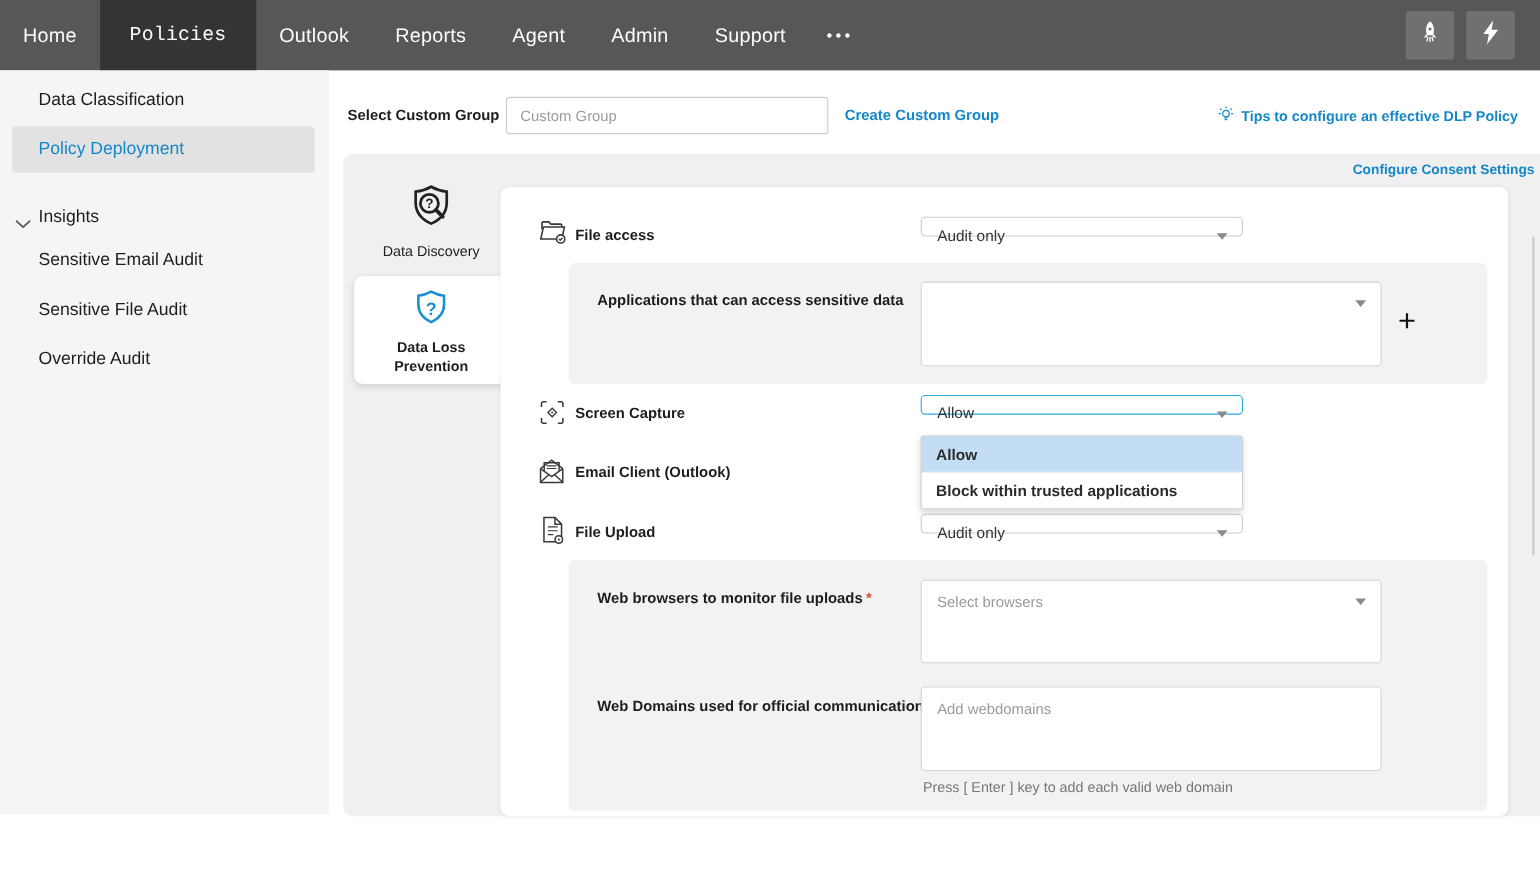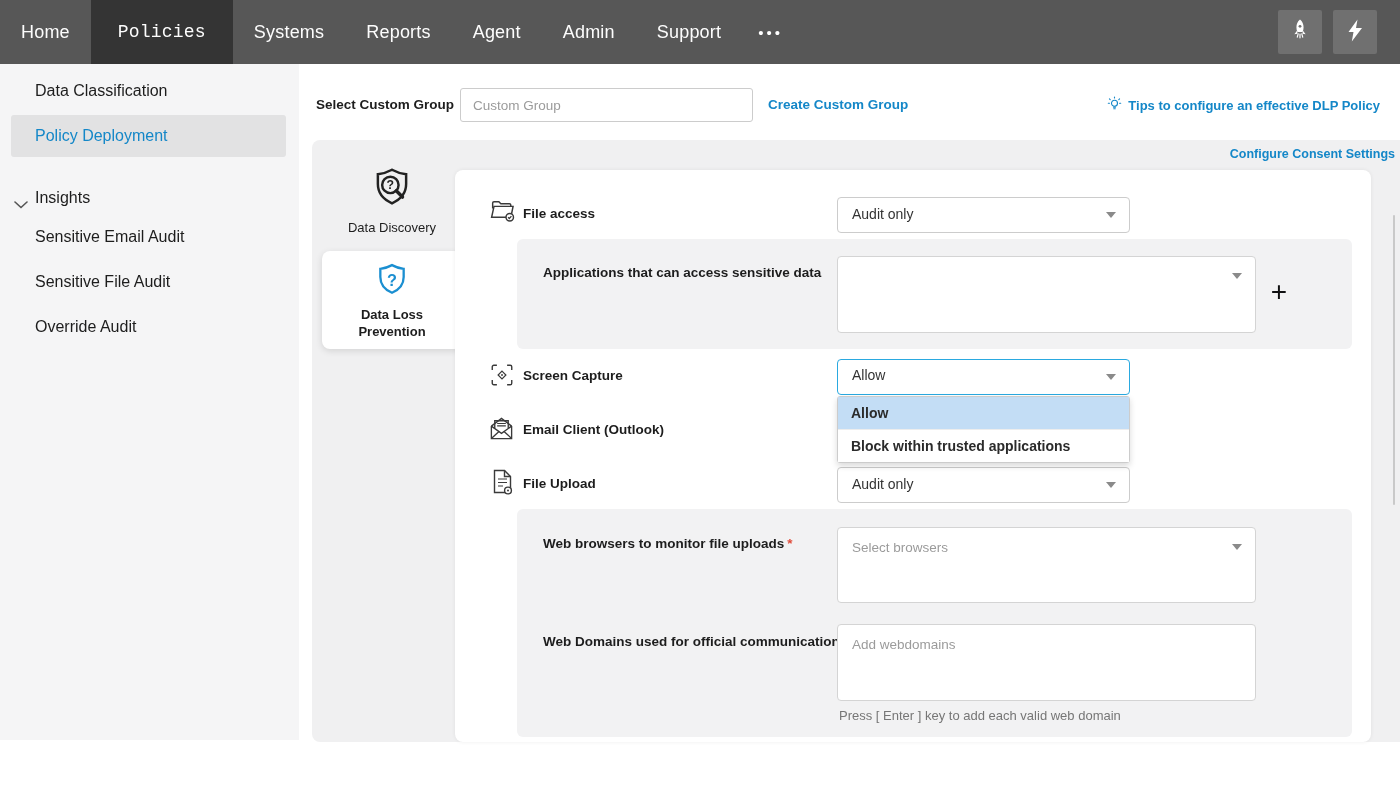--- a/index.html
+++ b/index.html
@@ -34,21 +34,21 @@
   .card{position:absolute;left:143px;top:30px;width:916px;height:572px;background:#fff;border-radius:8px;box-shadow:0 0 4px rgba(0,0,0,.07);}
   
   .tab-discovery{position:absolute;left:10px;top:26px;width:140px;text-align:center;cursor:pointer;}
   .tab-discovery .tab-label{margin-top:4px;font-size:13px;color:#1d1d1d;}
   .tab-dlp{position:absolute;left:10px;top:111px;width:140px;height:98px;background:#fff;border-radius:8px;box-shadow:0 2px 7px rgba(0,0,0,.12);text-align:center;cursor:pointer;}
   .tab-dlp svg{margin-top:11px;}
   .tab-dlp .tab-label{margin:3px auto 0;width:86px;font-size:13px;font-weight:bold;color:#1d1d1d;line-height:1.3;}
   
   .row-icon{position:absolute;}
   .row-label{position:absolute;left:68px;font-size:13.5px;font-weight:bold;color:#1d1d1d;white-space:nowrap;}
-  .dd{position:absolute;left:382px;width:293px;height:36px;box-sizing:border-box;background:#fff;border:1px solid #ccc;border-radius:4px;line-height:32px;padding:0 14px;font-size:14px;color:#333;cursor:pointer;}
+  .dd{position:absolute;left:382px;width:293px;height:18px;box-sizing:border-box;background:#fff;border:1px solid #ccc;border-radius:4px;line-height:32px;padding:0 14px;font-size:14px;color:#333;cursor:pointer;}
   .dd.open{border:1.5px solid #2aa9e0;line-height:31px;}
   .caret{position:absolute;right:13px;top:14px;width:0;height:0;border-left:5px solid transparent;border-right:5px solid transparent;border-top:6px solid #8a8a8a;}
   .menu{position:absolute;left:382px;top:226px;width:293px;box-sizing:border-box;background:#fff;border:1px solid #ccc;border-radius:3px;box-shadow:0 3px 6px rgba(0,0,0,.15);z-index:10;}
   .opt{height:32px;line-height:32px;padding:0 13px;font-size:14px;font-weight:bold;color:#2b2b2b;background:#fff;cursor:pointer;}
   .opt.selected{background:#c3ddf5;}
   .opt + .opt{border-top:1px solid #ededed;}
   
   .sub{position:absolute;left:62px;width:835px;background:#f2f2f3;border-radius:6px;}
   .sub-label{position:absolute;left:26px;font-size:13.5px;font-weight:bold;color:#1d1d1d;white-space:nowrap;}
   .req{color:#e04b3a;margin-left:3px;}
@@ -58,21 +58,21 @@
   .plus-btn{position:absolute;left:748px;top:40px;width:28px;height:28px;font-size:28px;font-weight:300;color:#111;line-height:26px;text-align:center;cursor:pointer;}
   .hint{position:absolute;left:322px;font-size:13px;color:#767676;white-space:nowrap;}
   .scrollbar{position:absolute;right:5px;top:215px;width:2px;height:290px;background:#c9c9c9;border-radius:2px;}
 </style>
 </head>
 <body>
 
 <div class="topnav">
   <div class="nav-item">Home</div>
   <div class="nav-item active">Policies</div>
-  <div class="nav-item">Systems</div>
+  <div class="nav-item">Outlook</div>
   <div class="nav-item">Reports</div>
   <div class="nav-item">Agent</div>
   <div class="nav-item">Admin</div>
   <div class="nav-item">Support</div>
   <div class="nav-dots">•••</div>
   <div class="nav-right">
     <div class="nav-btn">
       <span>
         <svg width="26" height="26" viewBox="0 0 24 24" fill="none">
           <path d="M12 2.2c2.2 1.8 3.3 4.4 3.3 7.2 0 1.6-.3 3.1-.9 4.4H9.6c-.6-1.3-.9-2.8-.9-4.4 0-2.8 1.1-5.4 3.3-7.2z" fill="#fff"></path>

